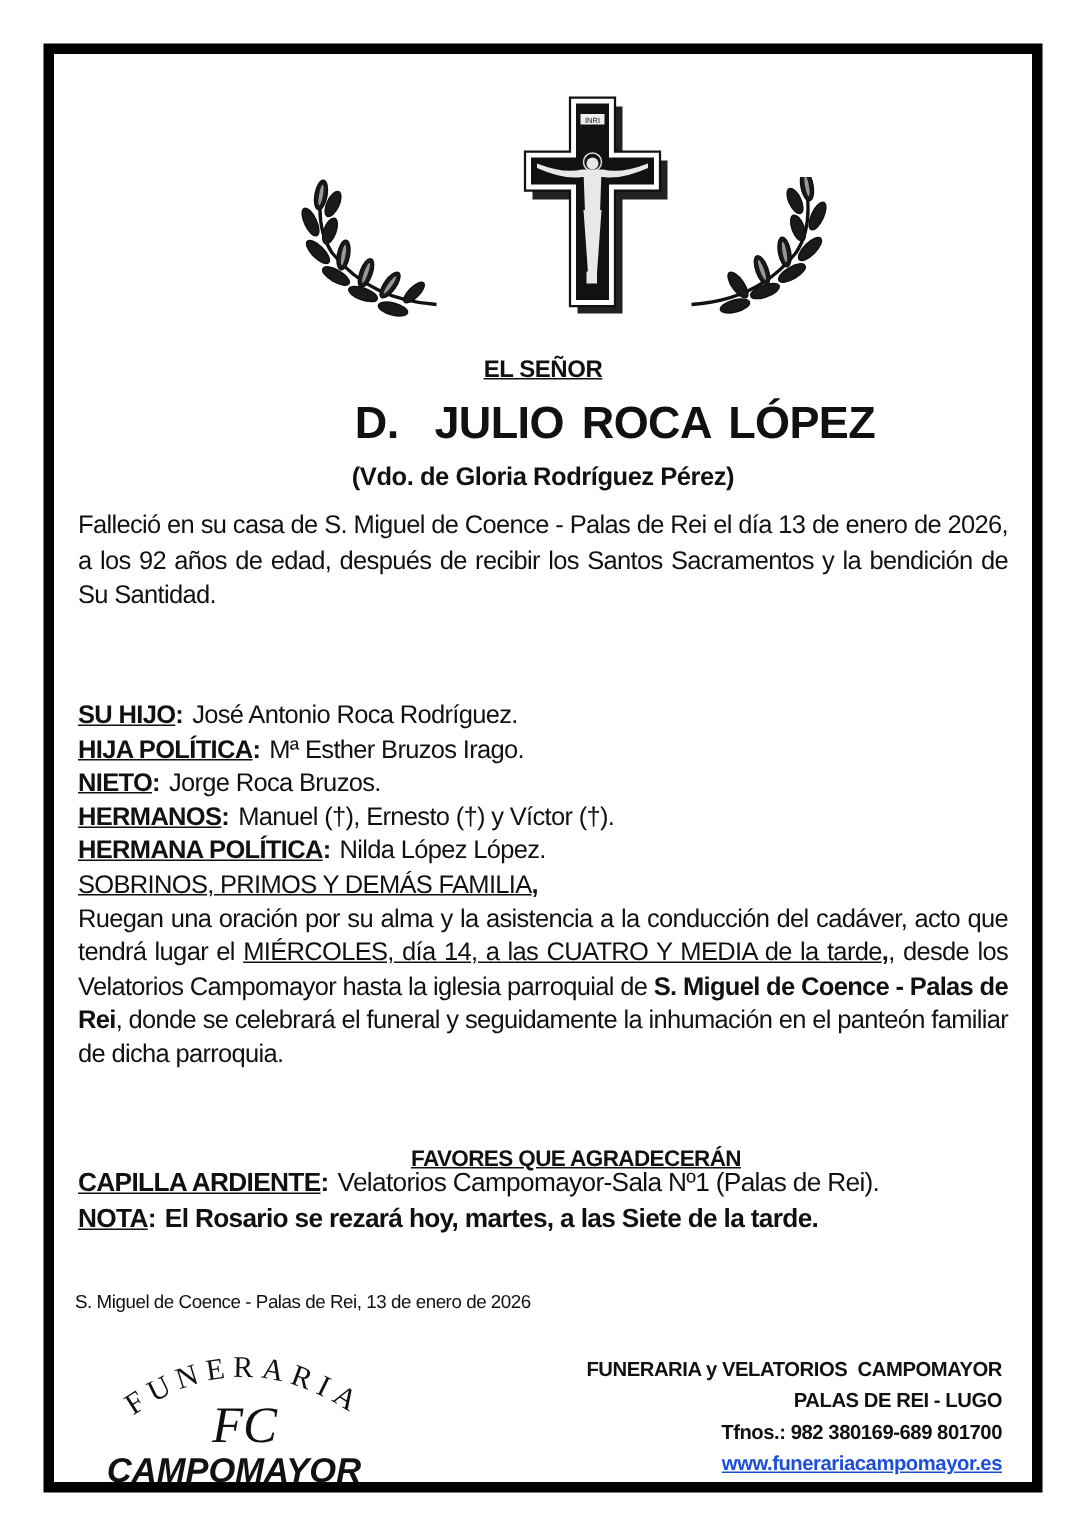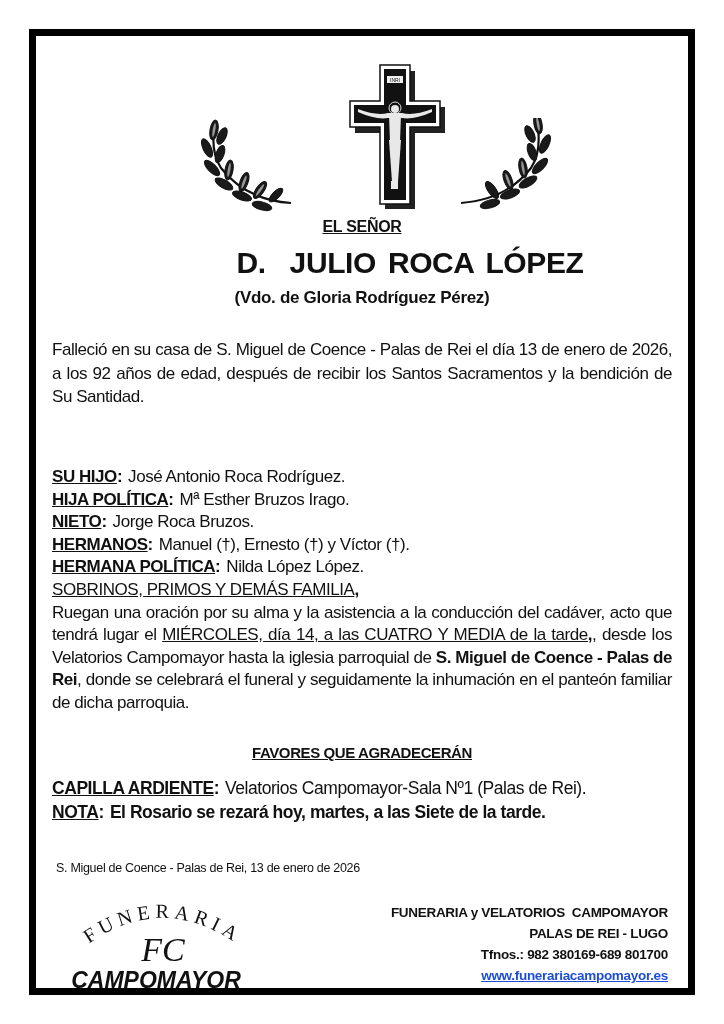--- a/index.html
+++ b/index.html
@@ -7,45 +7,45 @@
          font-family: "Liberation Sans", "DejaVu Sans", sans-serif; color: #111; }
 
   .frame { position: absolute; left: 29px; top: 29px; width: 652px; height: 952px;
            border: 7px solid #000; background: #fff; }
 
   
   .cross { position: absolute; left: 300px; top: 28px; width: 120px; height: 145px; }
   .laurel-left { position: absolute; left: 160px; top: 82px; width: 100px; height: 100px; }
   .laurel-right { position: absolute; left: 420px; top: 82px; width: 100px; height: 100px; }
 
-  .center { position: absolute; left: 0; width: 652px; text-align: center; }
+  .center { position: absolute; left: 0; width: 652px; text-align: center; margin-top: 20px; }
   .title-small { top: 182px; font-size: 16px; font-weight: bold; text-decoration: underline; letter-spacing: -0.3px; }
   .name { top: 210px; font-size: 30px; font-weight: bold; letter-spacing: -0.4px; word-spacing: 4px; padding-left: 48px; }
   .widow { top: 252px; font-size: 17px; font-weight: bold; letter-spacing: -0.3px; }
 
   .para { position: absolute; left: 16px; width: 620px; font-size: 17px; line-height: 23.5px;
           text-align: justify; letter-spacing: -0.45px; }
   .p1 { top: 302px; }
   .dep { top: 393px; font-size: 18px; font-weight: bold; }
 
   .family { position: absolute; left: 16px; top: 430px; width: 620px; font-size: 17px;
             line-height: 22.6px; letter-spacing: -0.45px; }
   .family .row { white-space: nowrap; }
   .lbl { font-weight: bold; text-decoration: underline; }
   .colon { font-weight: bold; margin-right: 6px; }
   .bold { font-weight: bold; }
   .bu { font-weight: normal; text-decoration: underline; }
   .just { text-align: justify; }
 
-  .favores { top: 708px; font-size: 15px; font-weight: bold; text-decoration: underline; letter-spacing: -0.4px; }
+  .favores { top: 708px; font-size: 15px; font-weight: bold; text-decoration: underline; letter-spacing: -0.4px; padding-left: 22px; }
 
   .capilla { position: absolute; left: 16px; top: 740px; width: 630px; font-size: 17.5px;
              line-height: 24px; letter-spacing: -0.45px; white-space: nowrap; }
 
-  .dateline { position: absolute; left: 20px; top: 825px; font-size: 12.5px; letter-spacing: -0.3px; }
+  .dateline { position: absolute; left: 14px; top: 825px; font-size: 12.5px; letter-spacing: -0.3px; }
 
   .logo { position: absolute; left: 14px; top: 855px; width: 230px; height: 100px; }
 
   .company { position: absolute; right: 20px; top: 866px; text-align: right; font-size: 13.5px;
              font-weight: bold; line-height: 21px; letter-spacing: -0.3px; }
   .company a { color: #1d4ed8; text-decoration: underline; }
 </style>
 </head>
 <body>
 

